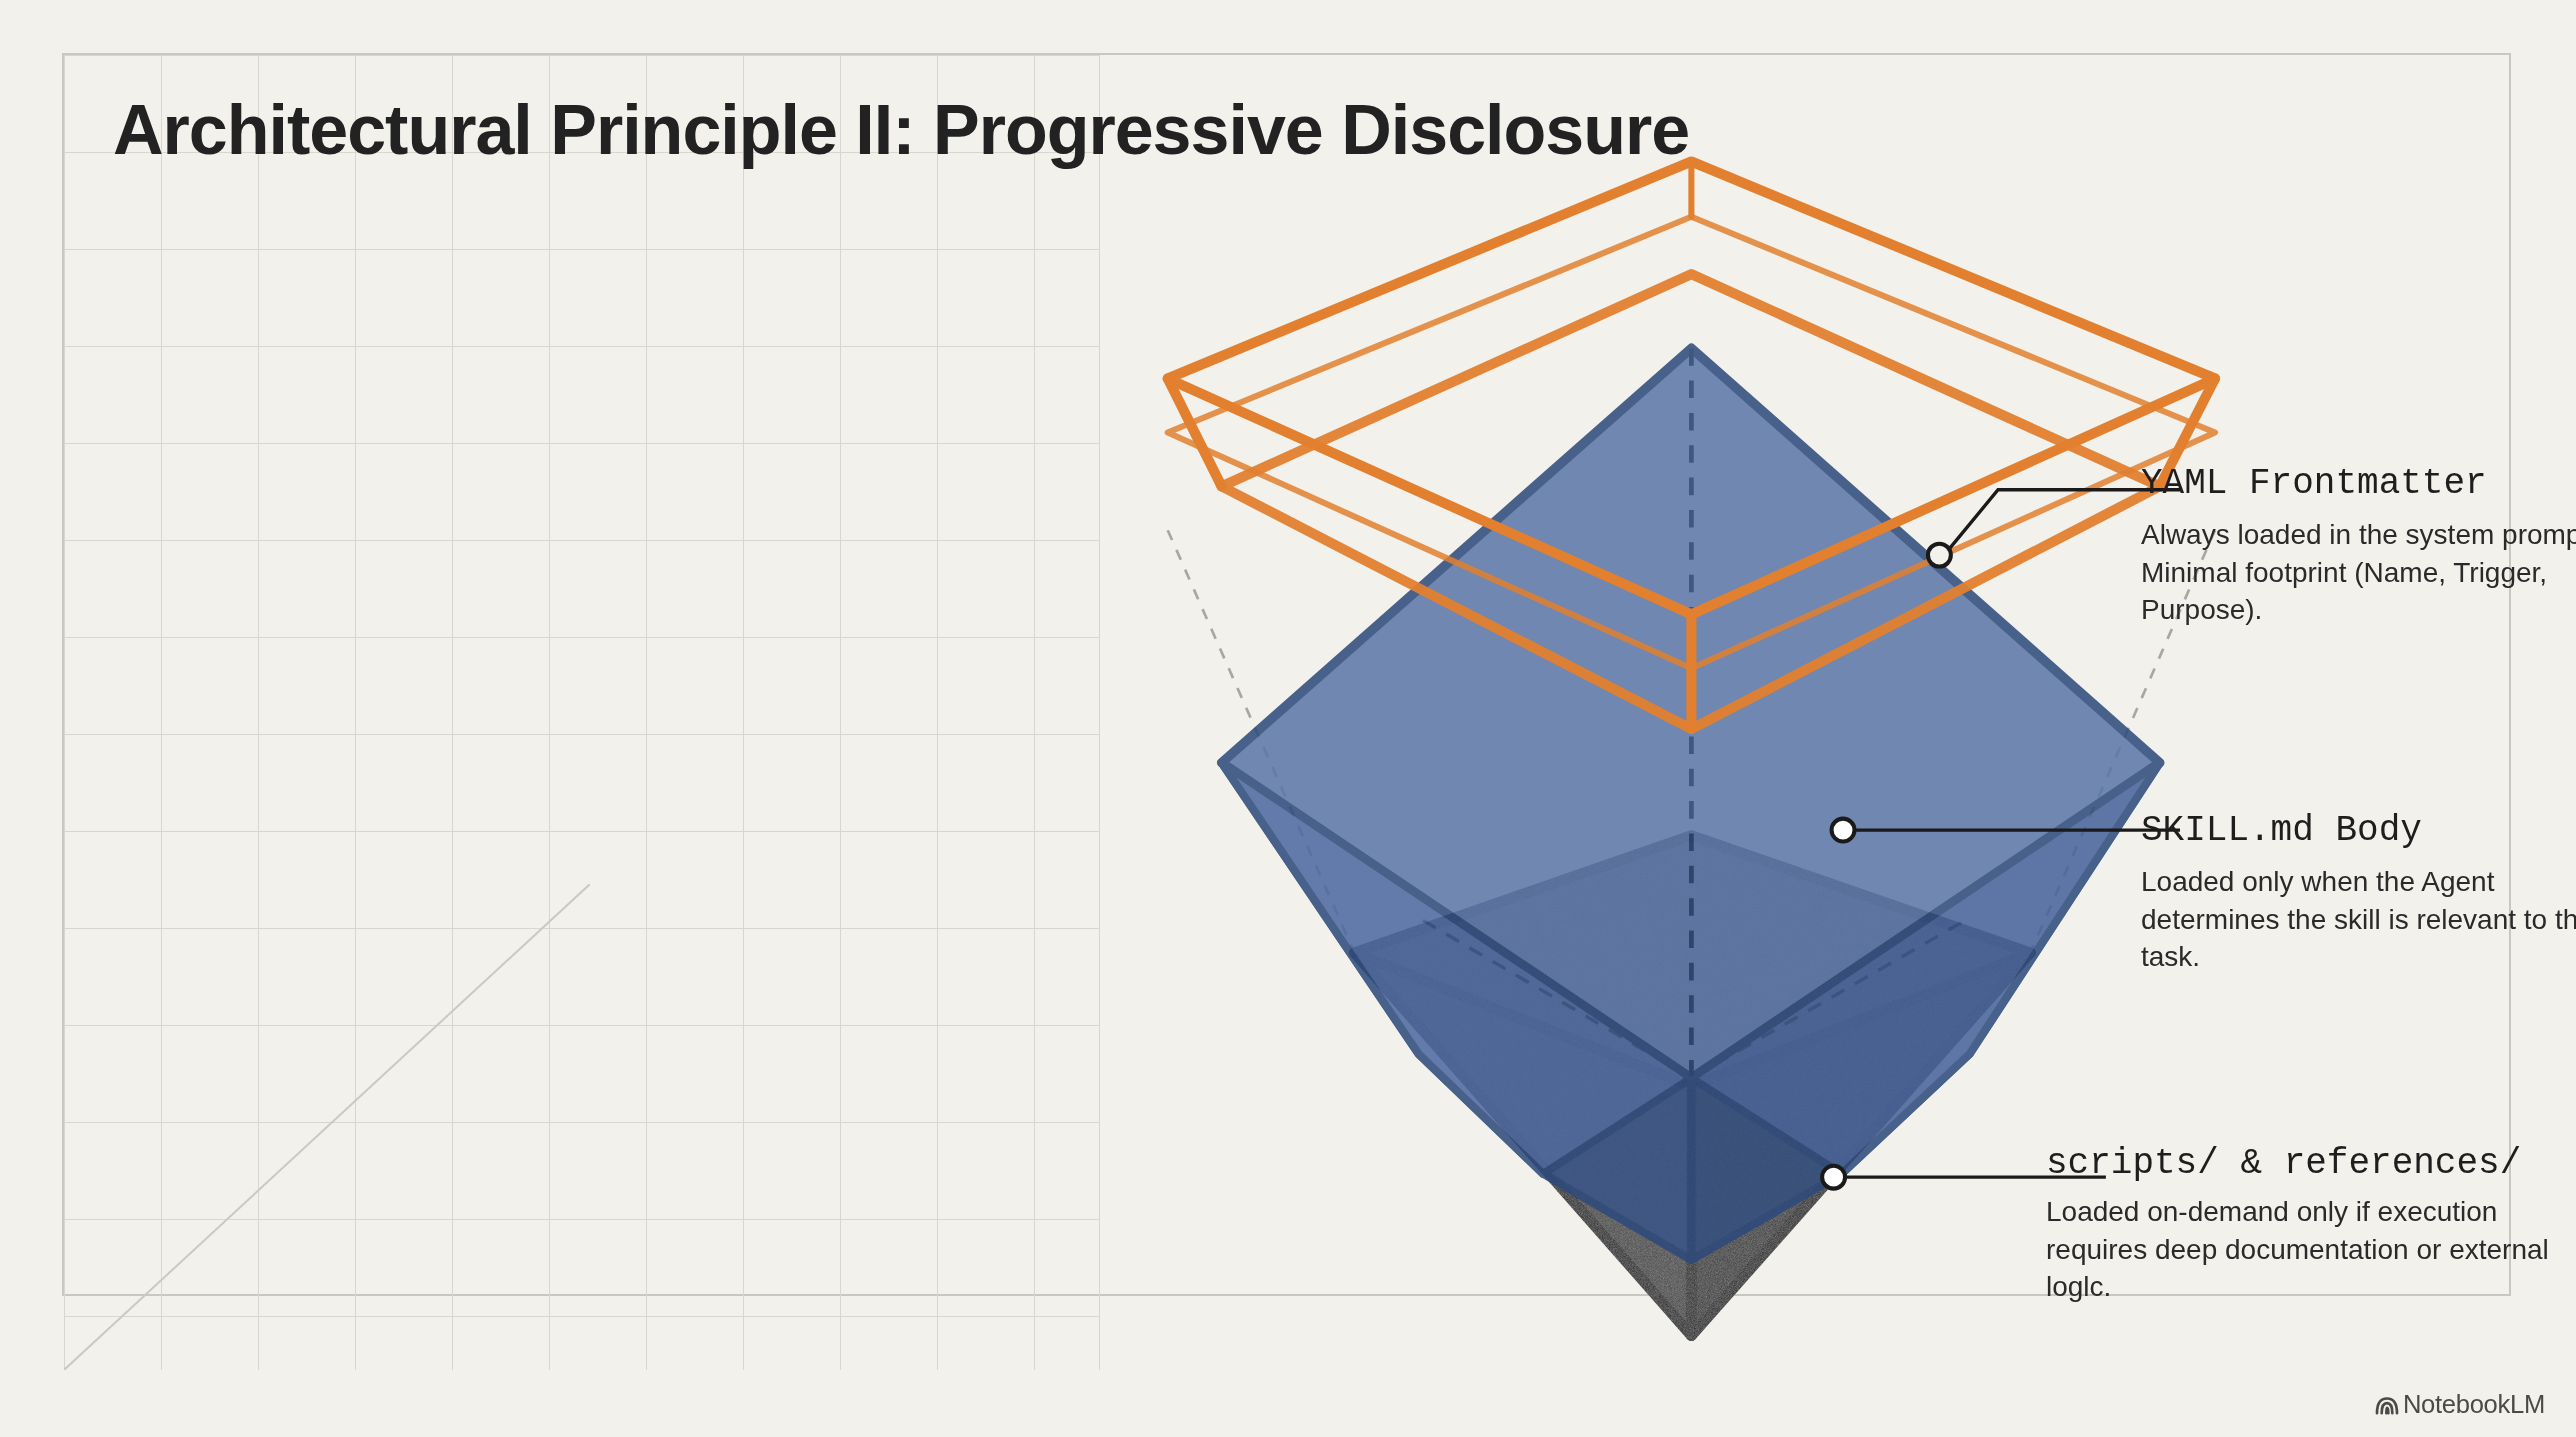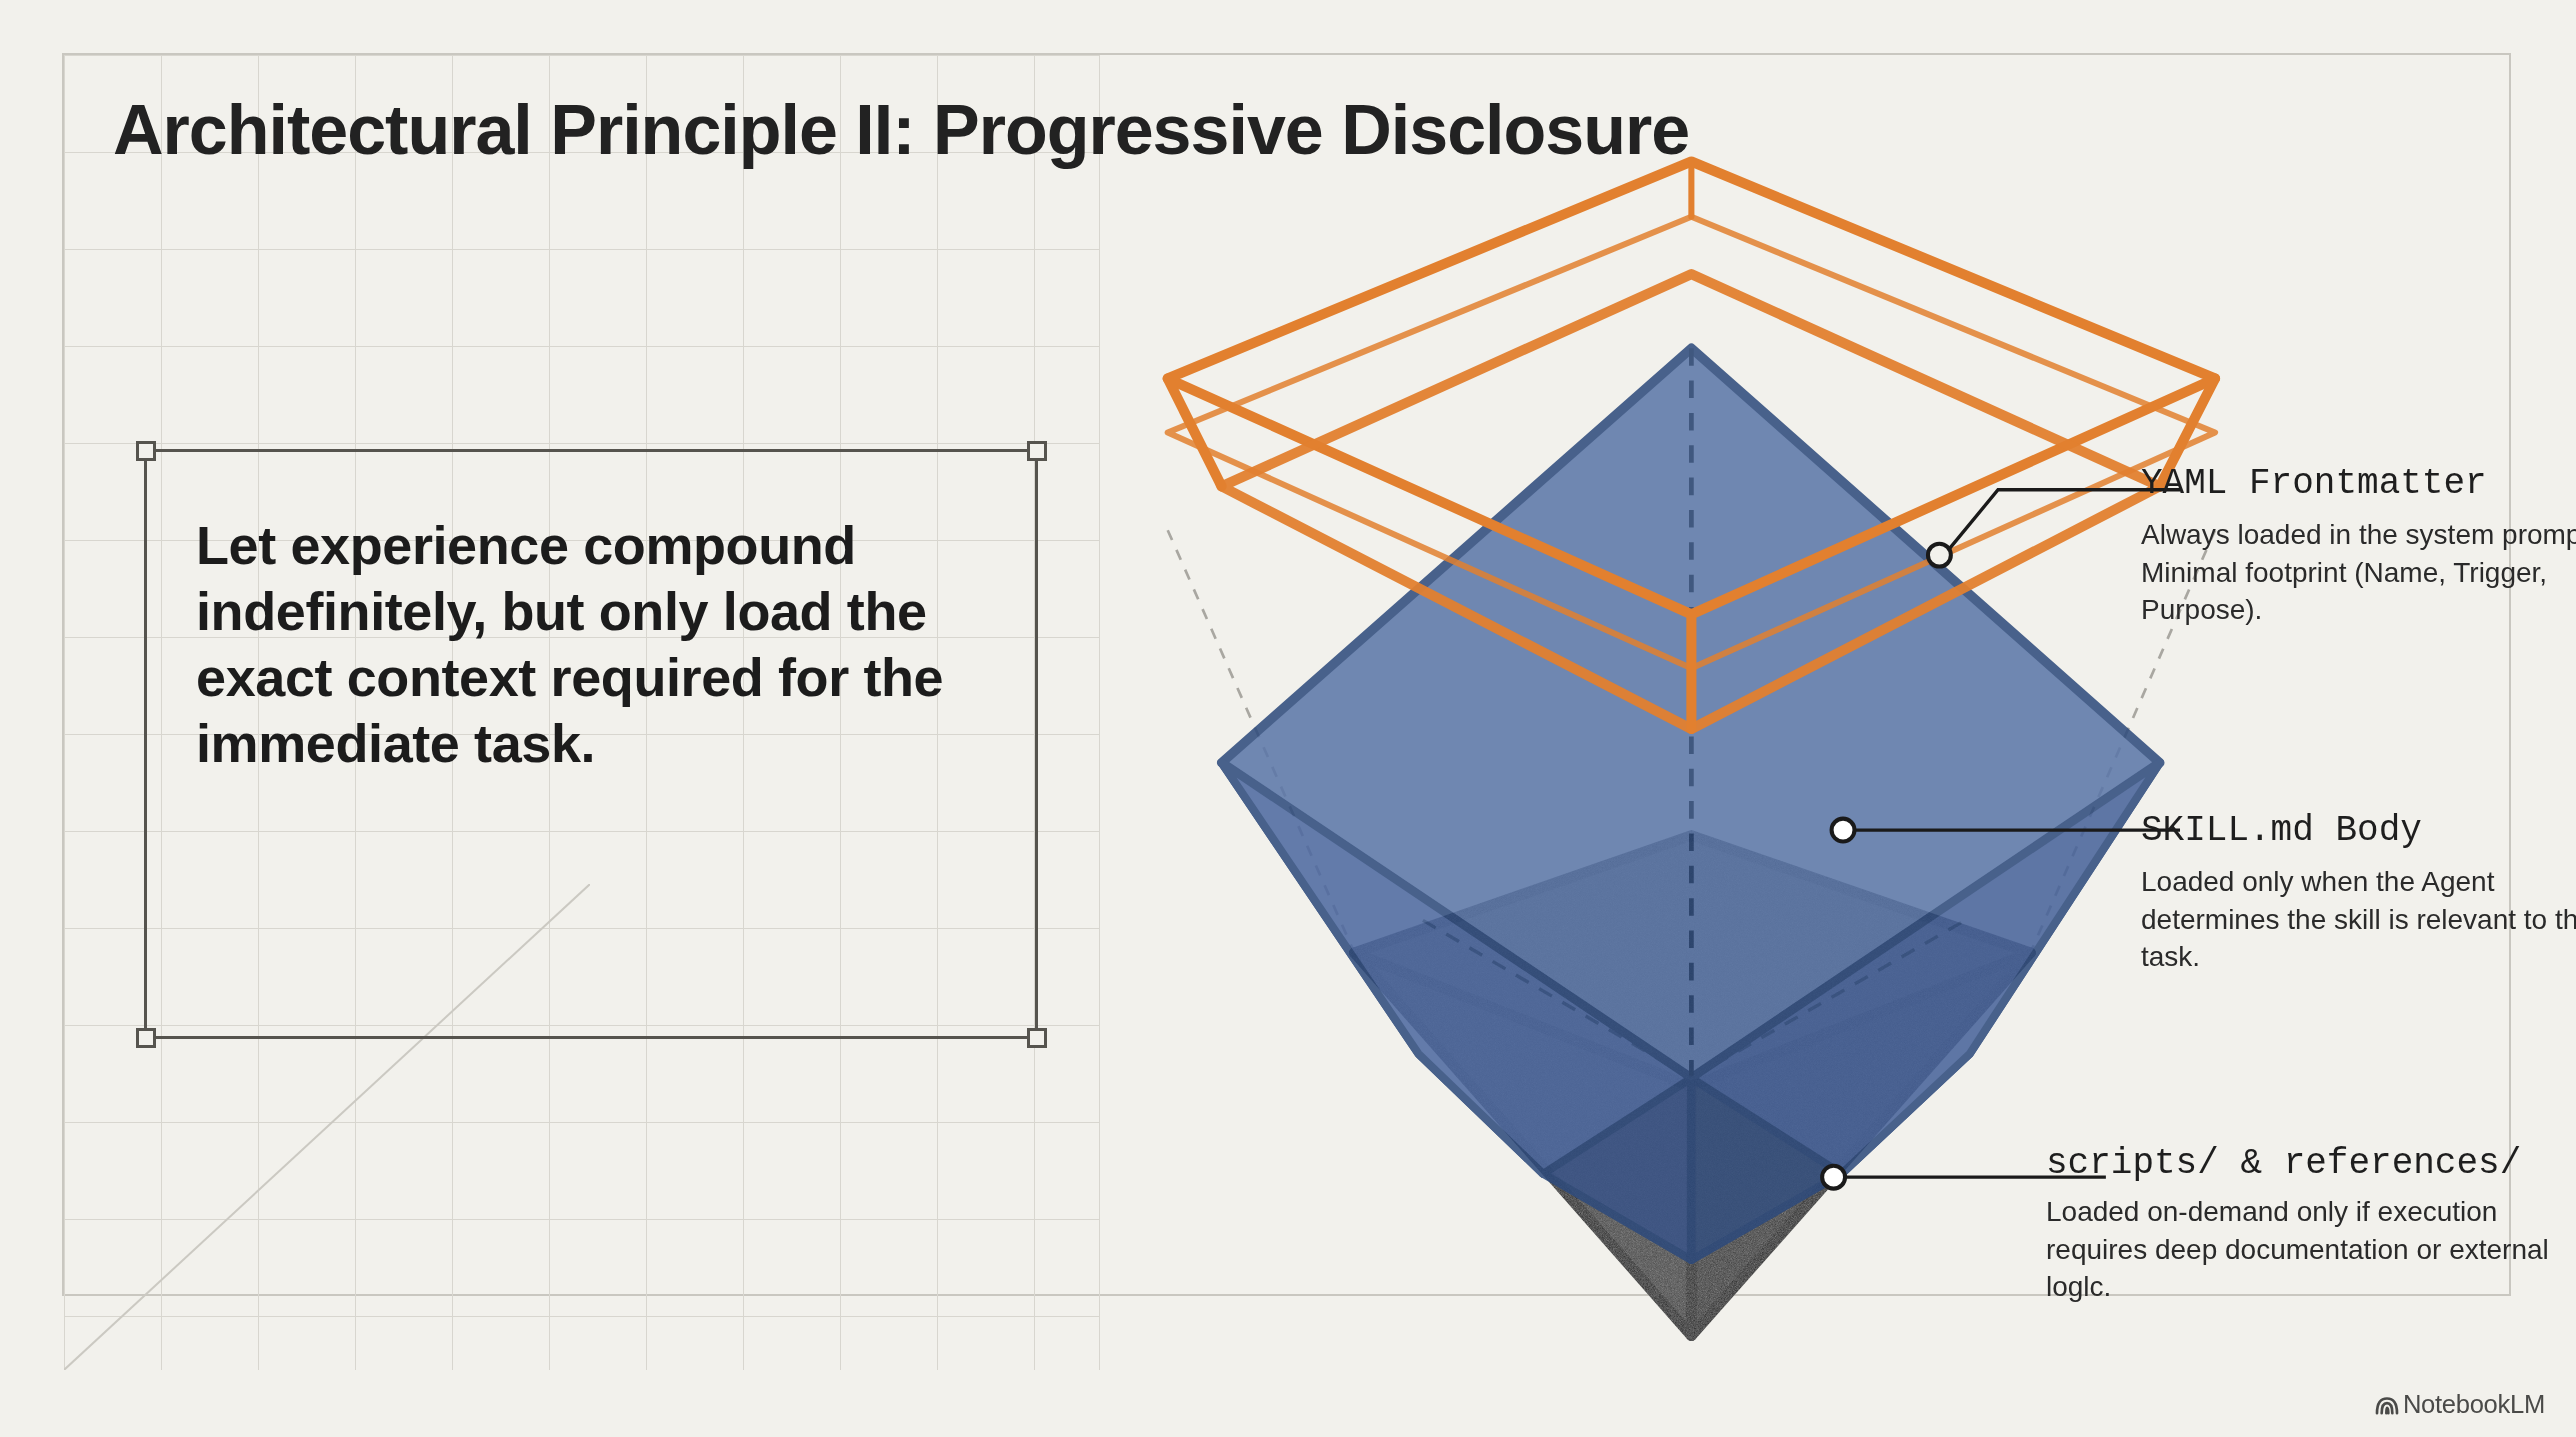--- a/index.html
+++ b/index.html
@@ -167,27 +167,20 @@
   <div id="card">
 
     <div id="grid"></div>
     <div id="grid-edge"></div>
     <svg id="diagonal" viewBox="0 0 780 722" preserveAspectRatio="none">
       <line x1="0" y1="722" x2="780" y2="0" stroke="#cbc9c2" stroke-width="3"></line>
     </svg>
 
     <div id="title">Architectural Principle II: Progressive Disclosure</div>
 
-    <div id="quotebox">
-      <div class="handle h-tl"></div>
-      <div class="handle h-tr"></div>
-      <div class="handle h-bl"></div>
-      <div class="handle h-br"></div>
-      <div id="quote-text">Let experience compound indefinitely, but only load the exact context required for the immediate task.</div>
-    </div>
 
     <svg id="diagram" viewBox="0 0 2190 1920" preserveAspectRatio="none">
       <defs>
         <filter id="grain" x="-10%" y="-10%" width="120%" height="120%">
           <feTurbulence type="fractalNoise" baseFrequency="0.85" numOctaves="3" result="n"></feTurbulence>
           <feColorMatrix in="n" type="saturate" values="0" result="ng"></feColorMatrix>
           <feComponentTransfer in="ng" result="na">
             <feFuncA type="linear" slope="0.30" intercept="0"></feFuncA>
           </feComponentTransfer>
           <feComposite in="na" in2="SourceGraphic" operator="atop"></feComposite>

